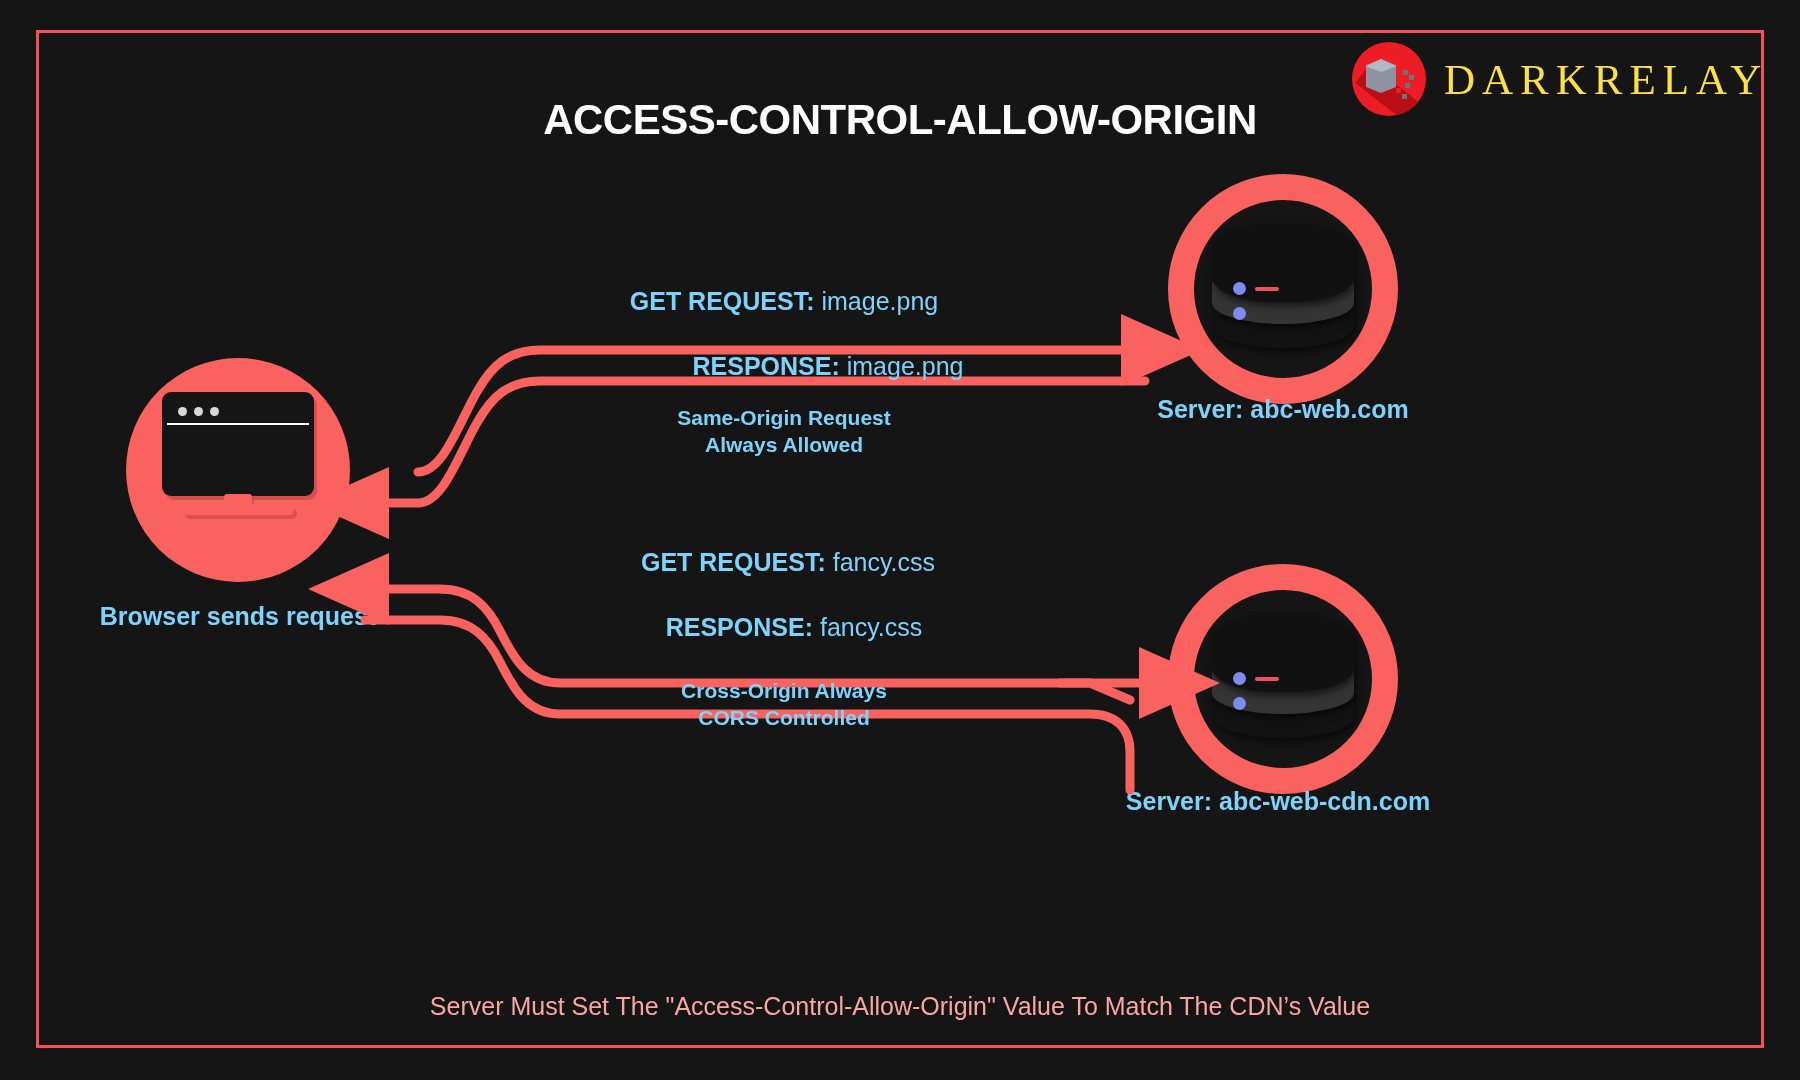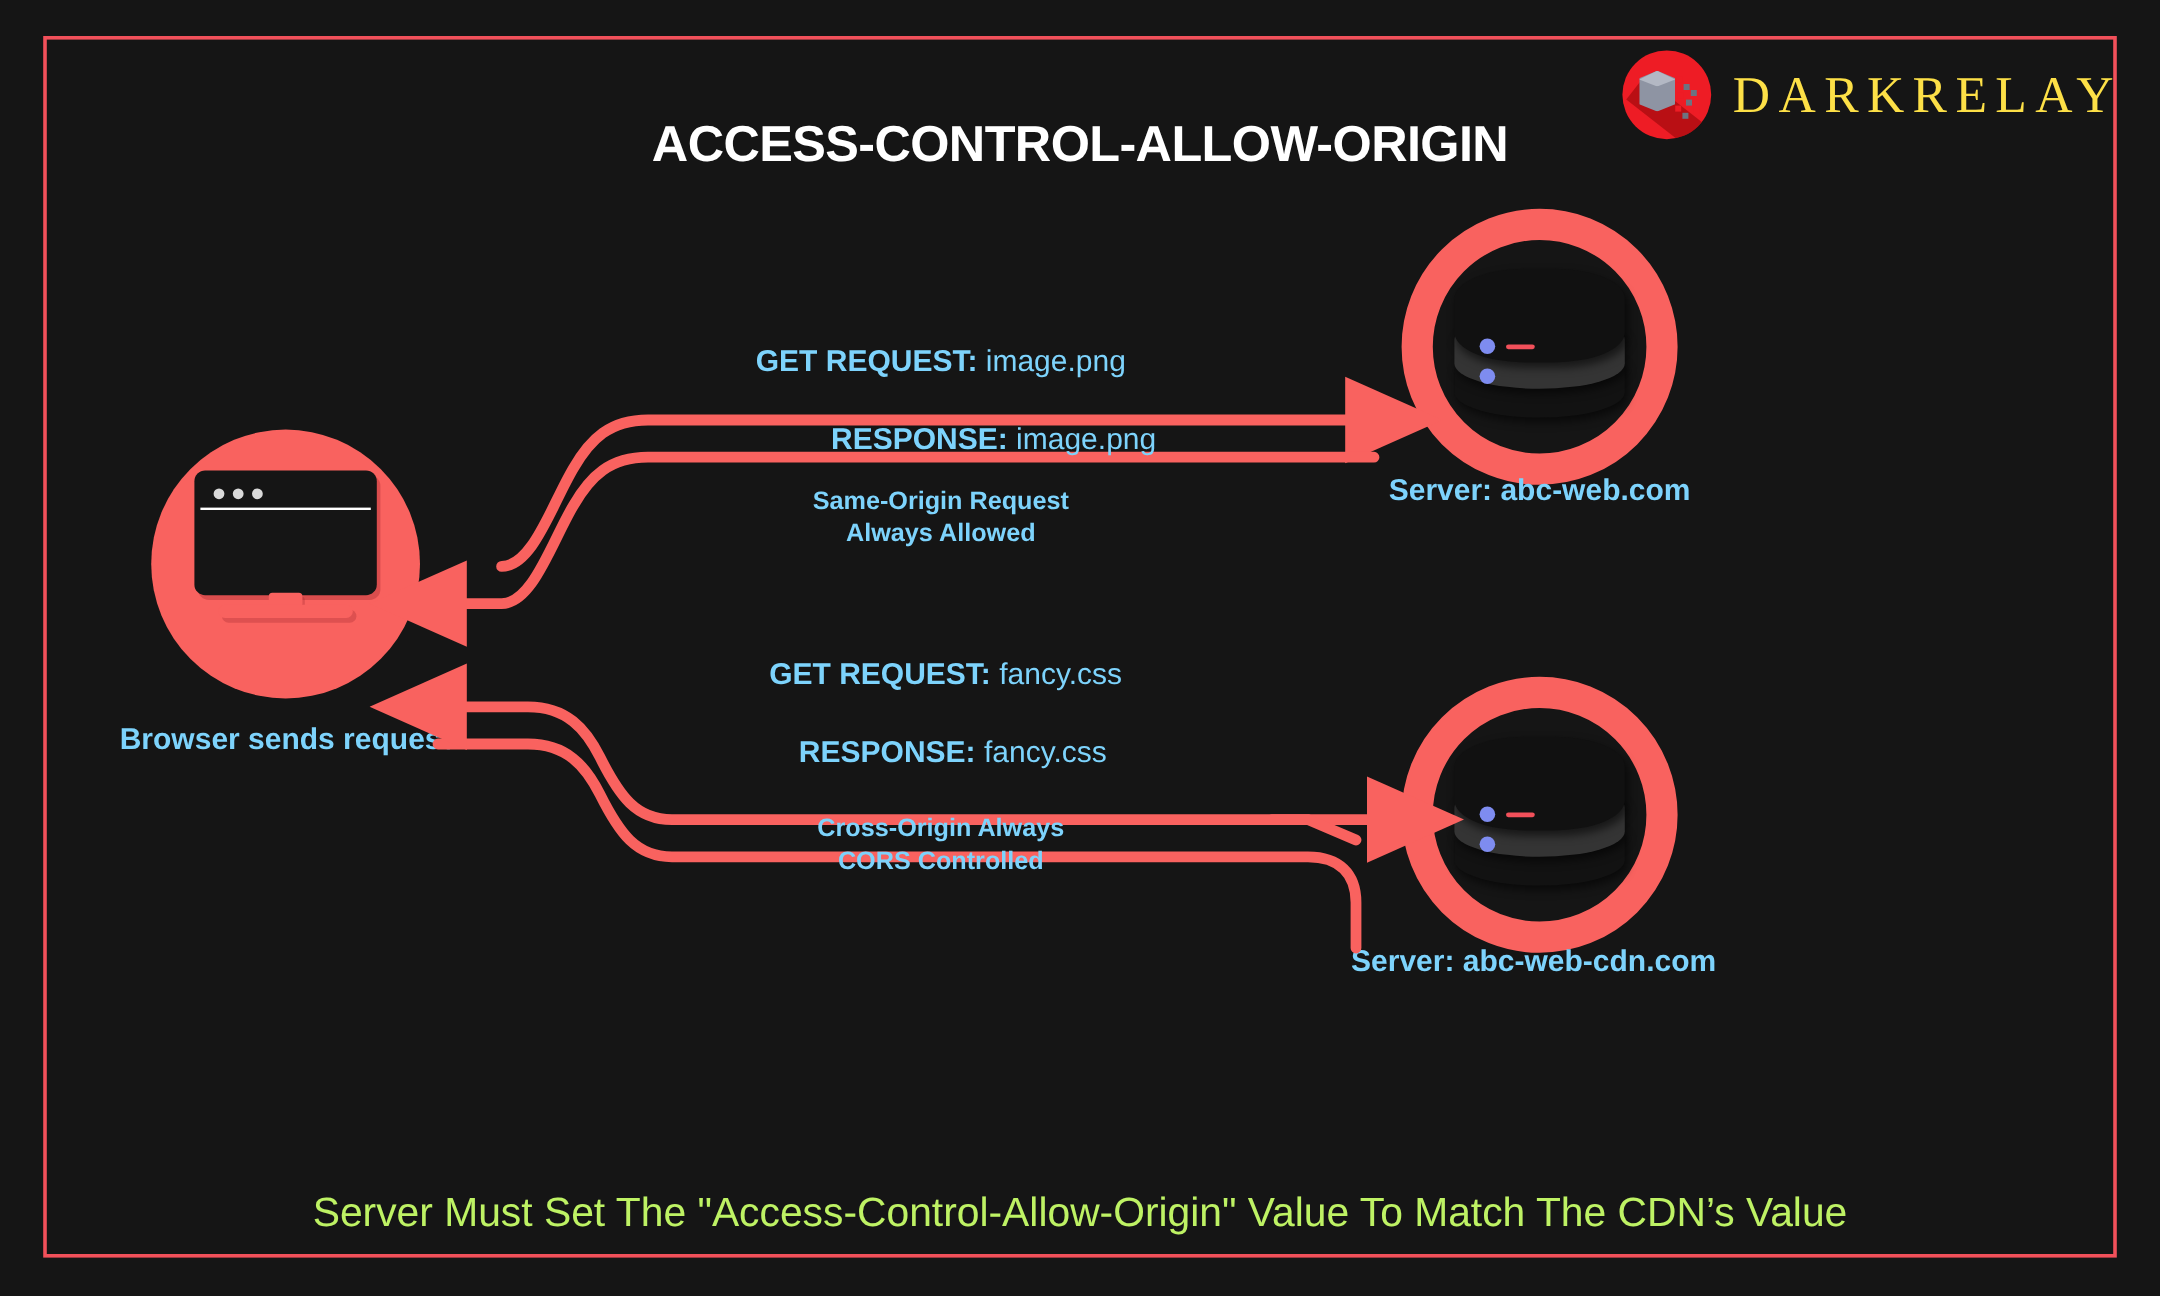--- a/index.html
+++ b/index.html
@@ -229,22 +229,22 @@
     font-weight: bold;
     text-align: right;
     line-height: 1.28;
     transform: translateX(-50%);
   }
   #footer-note {
     position: absolute;
     left: 900px;
     top: 992px;
     transform: translateX(-50%);
-    font-size: 34px;
-    color: #bef264;
+    font-size: 25px;
+    color: #fca5a5;
     white-space: nowrap;
     text-align: center;
   }
 </style>
 </head>
 <body>
 
 <div id="stage">
   <div id="frame"></div>
 

